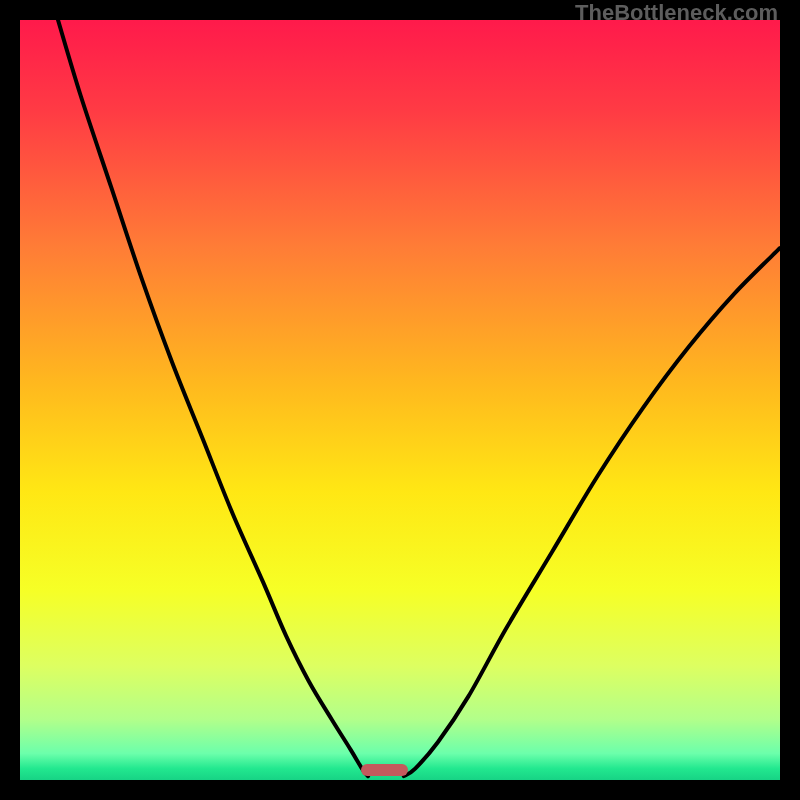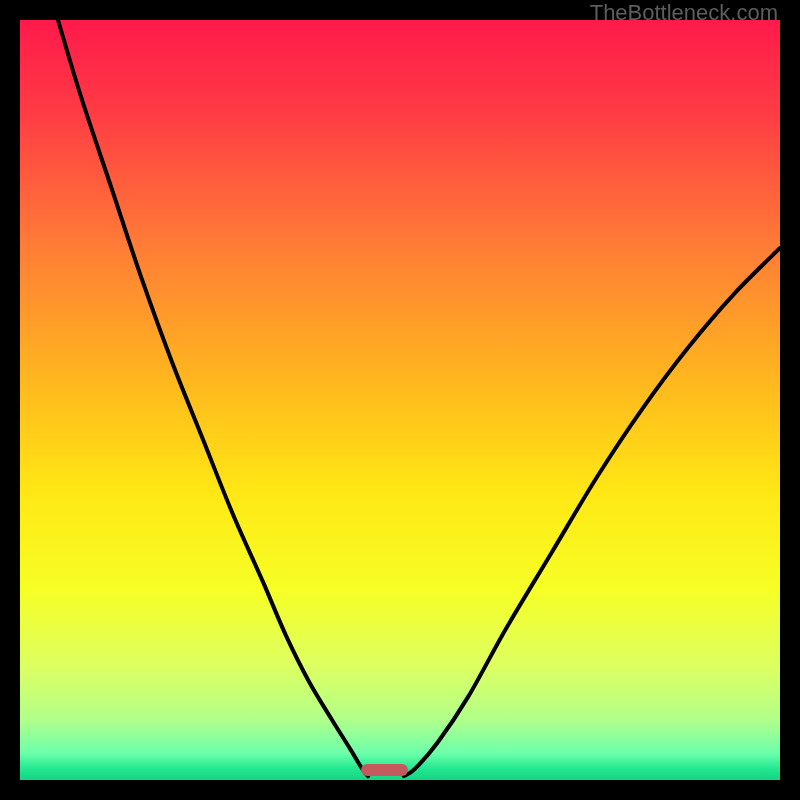--- a/index.html
+++ b/index.html
@@ -32,21 +32,21 @@
     top: 0;
     width: 100%;
     height: 100%;
   }
   .watermark {
     position: absolute;
     top: 0px;
     right: 22px;
     color: #5d5d5d;
     font-size: 22px;
-    font-weight: 400;
+    font-weight: 700;
     letter-spacing: 0px;
     z-index: 10;
   }
   .marker {
     position: absolute;
     background: #c45a5d;
     border-radius: 8px;
     z-index: 5;
   }
 </style>

